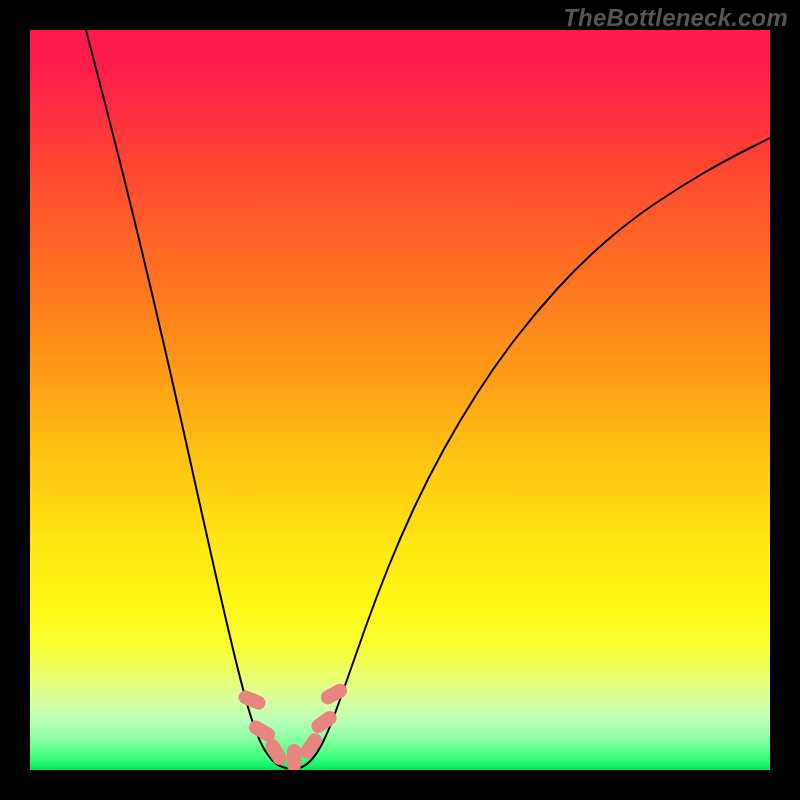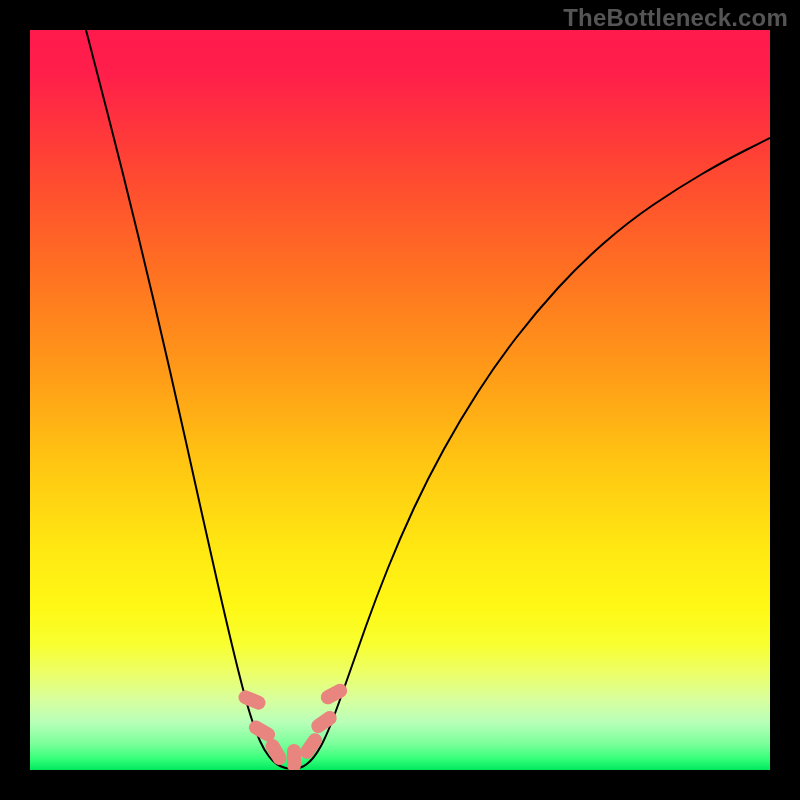--- a/index.html
+++ b/index.html
@@ -10,20 +10,21 @@
     background: #000000;
     overflow: hidden;
   }
   .frame {
     position: absolute;
     left: 0;
     top: 0;
     width: 800px;
     height: 800px;
     background: #000000;
+    font-style: italic;
   }
   .watermark {
     position: absolute;
     top: 4px;
     right: 12px;
     font-family: Arial, Helvetica, sans-serif;
     font-size: 24px;
     font-weight: 600;
     color: #555555;
     letter-spacing: 0.2px;

